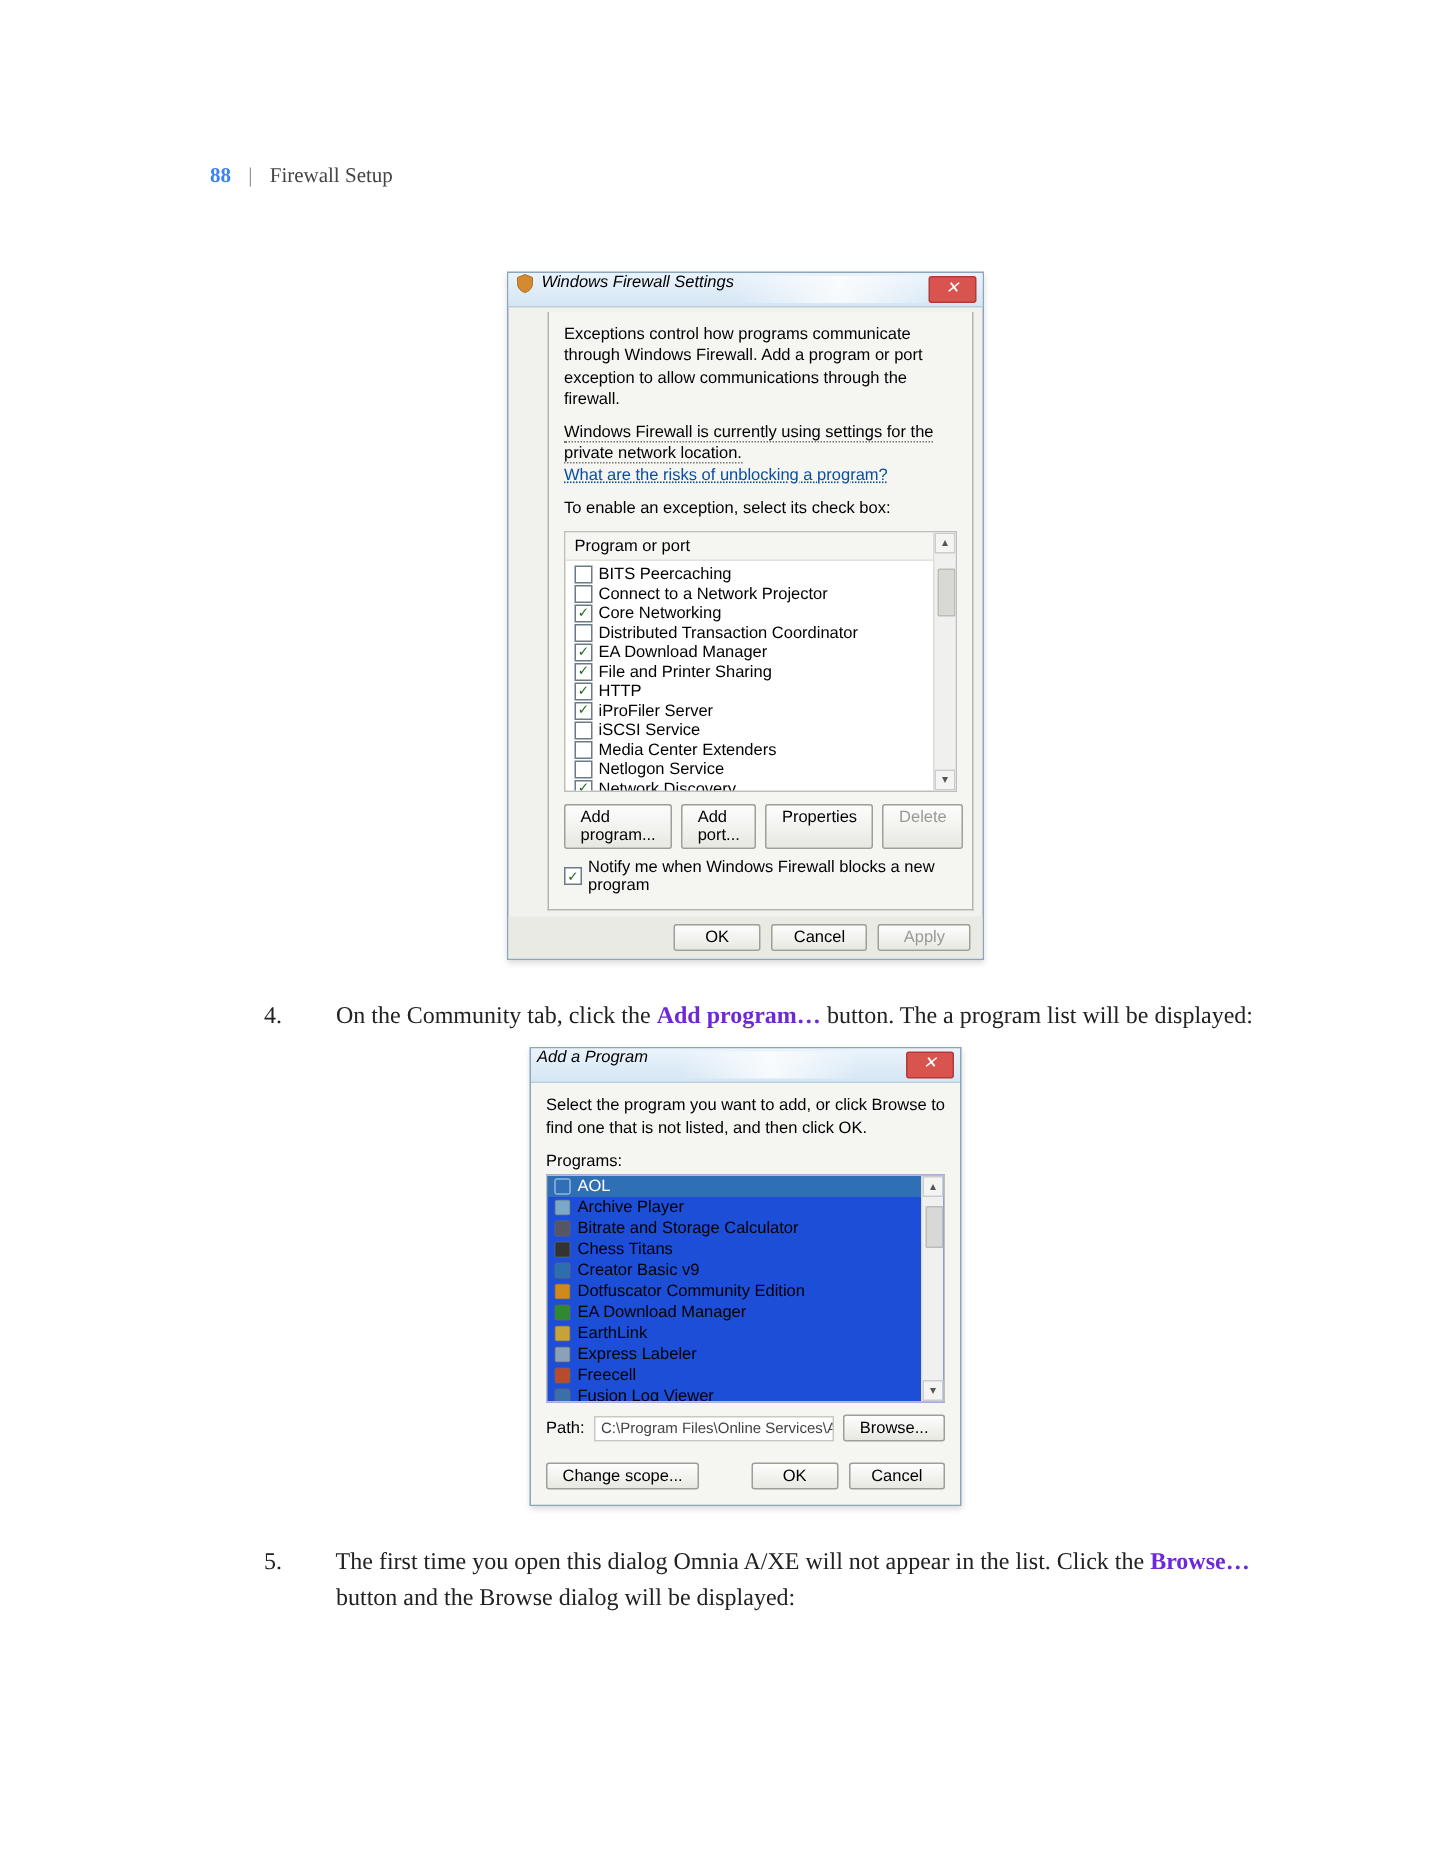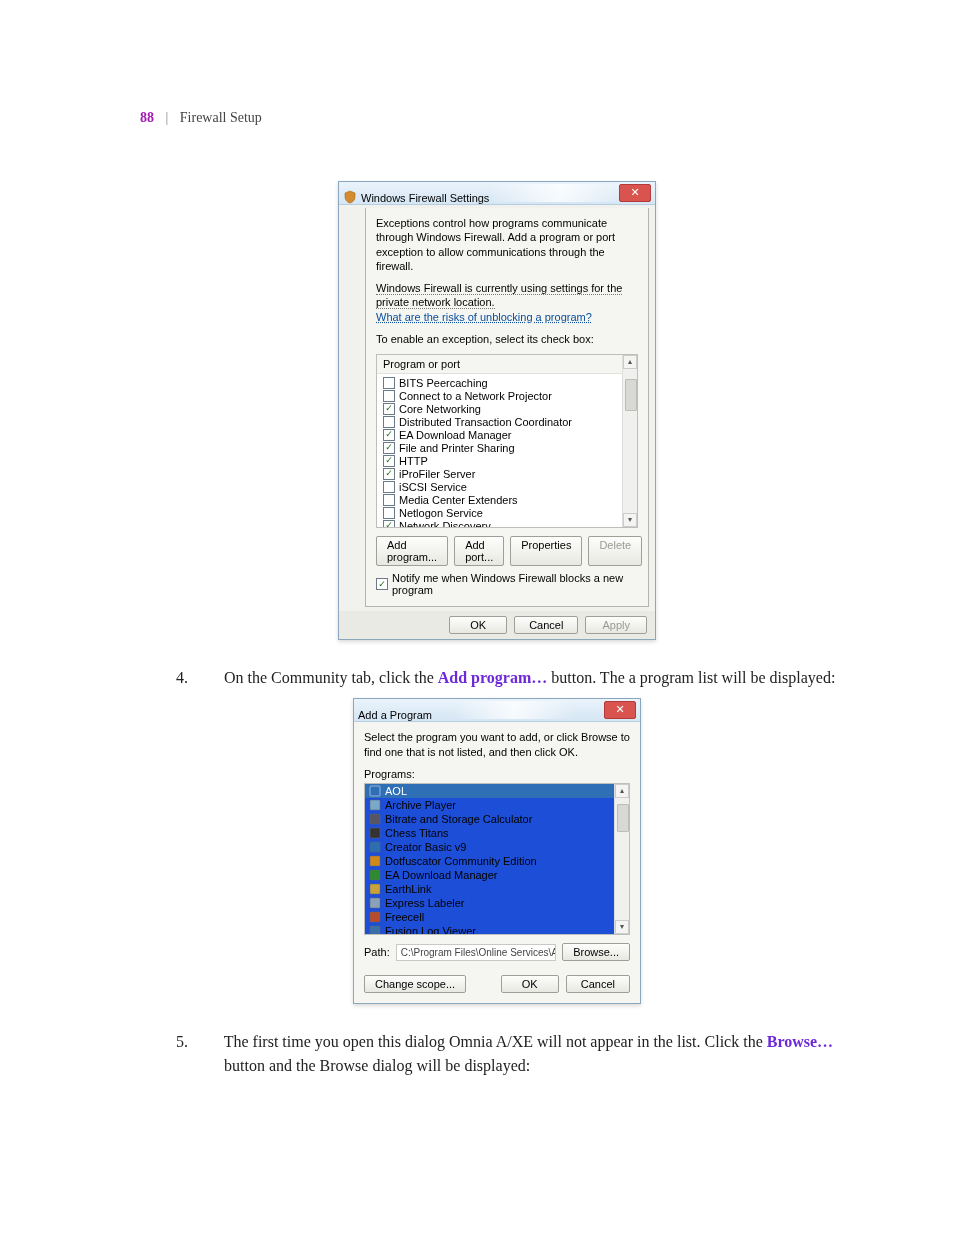--- a/index.html
+++ b/index.html
@@ -12,21 +12,21 @@
     position: relative;
   }
   .page {
     padding: 110px 100px 40px 140px;
   }
   .header {
     font-size: 14px;
     color: #444;
     margin-bottom: 55px;
   }
-  .header .pnum { font-weight: bold; color: #a21caf; }
+  .header .pnum { font-weight: bold; color: #3b82f6; }
   .header .sep { margin: 0 8px; color: #888; }
   .list-item {
     font-size: 16px;
     line-height: 1.5;
     margin-left: 60px;
     text-indent: -24px;
     padding-left: 24px;
     margin-bottom: 8px;
     color: #222;
   }
@@ -46,23 +46,24 @@
     font-family: "Segoe UI", Tahoma, sans-serif;
     font-size: 11px;
     color:#000;
     position:relative;
   }
   .titlebar {
     height:22px;
     background: linear-gradient(#eaf3fb, #d5e6f4);
     border-bottom:1px solid #b7cde0;
     display:flex;
-    align-items:flex-end;
+    align-items:flex-start;
     padding:0 4px;
     position:relative;
+    font-style:italic;
   }
   .titlebar .ico {
     width:14px;height:14px;
     display:inline-flex;align-items:center;justify-content:center;
     margin-right:4px;
   }
   .titlebar .closebtn {
     position:absolute; right:4px; top:2px;
     width:30px;height:16px;
     background:#d9534f;

